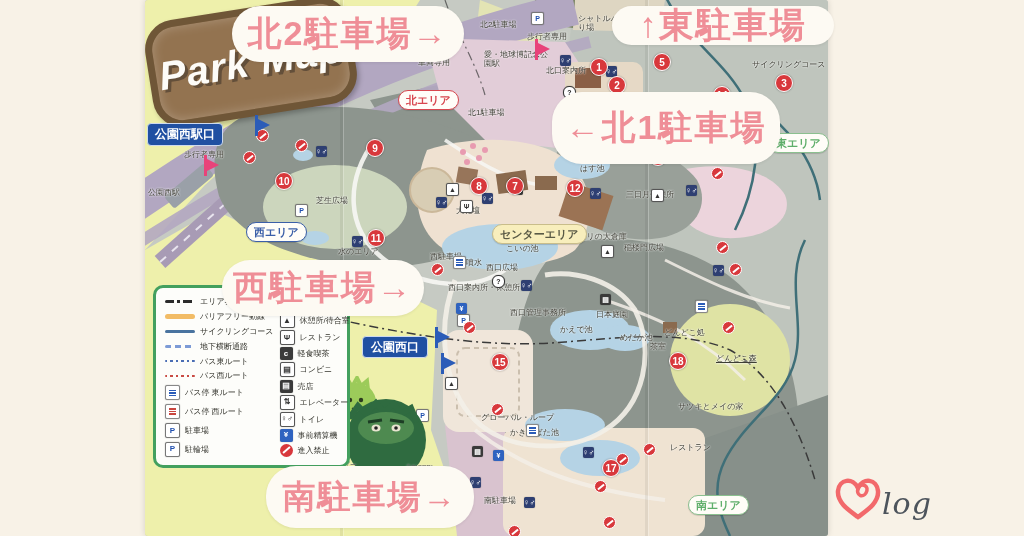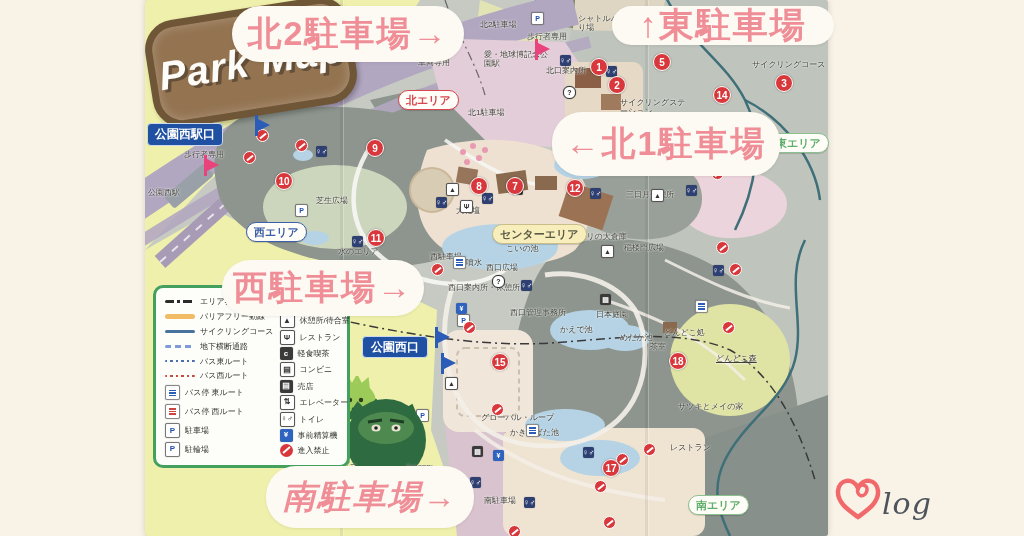--- a/index.html
+++ b/index.html
@@ -303,28 +303,28 @@
     <span>log</span>
   </div>
 
   <div id="overlay">
       <div class="pill" style="left: 232px; top: 6px; position: absolute; width: 232px; height: 56px;">
         <span style="font-size: 34px;">北2駐車場→</span>
       </div>
       <div class="pill" style="left: 612px; top: 6px; position: absolute; width: 222px; height: 39px;">
         <span style="font-size: 35px;">↑東駐車場</span>
       </div>
-      <div class="pill" style="left: 552px; top: 92px; position: absolute; width: 228px; height: 64px; margin-top: 20px;">
+      <div class="pill" style="left: 552px; top: 92px; position: absolute; width: 228px; height: 72px;">
         <span style="font-size: 34px;">←北1駐車場</span>
       </div>
       <div class="pill" style="left: 222px; top: 260px; position: absolute; width: 202px; height: 56px;">
         <span style="font-size: 34px;">西駐車場→</span>
       </div>
       <div class="pill" style="left: 266px; top: 466px; position: absolute; width: 208px; height: 62px;">
-        <span style="font-size: 33px; font-style: italic;">南駐車場→</span>
+        <span style="font-size: 33px;">南駐車場→</span>
       </div>
       <div class="area-label" style="left: 398px; top: 90px; position: absolute; color: rgb(216, 71, 79); border: 1.5px solid rgb(216, 71, 79); background: rgb(255, 253, 248);">北エリア</div>
       <div class="area-label" style="left: 246px; top: 222px; position: absolute; color: rgb(59, 95, 168); border: 1.5px solid rgb(59, 95, 168); background: rgb(255, 253, 248);">西エリア</div>
       <div class="area-label" style="left: 768px; top: 133px; position: absolute; color: rgb(95, 174, 106); border: 1.5px solid rgb(139, 192, 143); background: rgb(255, 253, 248);">東エリア</div>
       <div class="area-label" style="left: 688px; top: 495px; position: absolute; color: rgb(95, 174, 106); border: 1.5px solid rgb(139, 192, 143); background: rgb(255, 253, 248);">南エリア</div>
       <div class="area-label" style="left: 492px; top: 224px; position: absolute; color: rgb(90, 90, 70); border: 1.5px solid rgb(201, 189, 138); background: rgb(248, 238, 188);">センターエリア</div>
       <div class="entrance-box" style="left: 147px; top: 123px; position: absolute; width: 74px; height: 21px; font-size: 12px;">公園西駅口</div>
       <div class="entrance-box" style="left: 362px; top: 336px; position: absolute; width: 64px; height: 20px; font-size: 12px;">公園西口</div>
       <div class="place-label" style="left: 480px; top: 20px; position: absolute; text-align: right;">北2駐車場</div>
       <div class="place-label" style="left: 418px; top: 58px; position: absolute;">車両専用</div>

